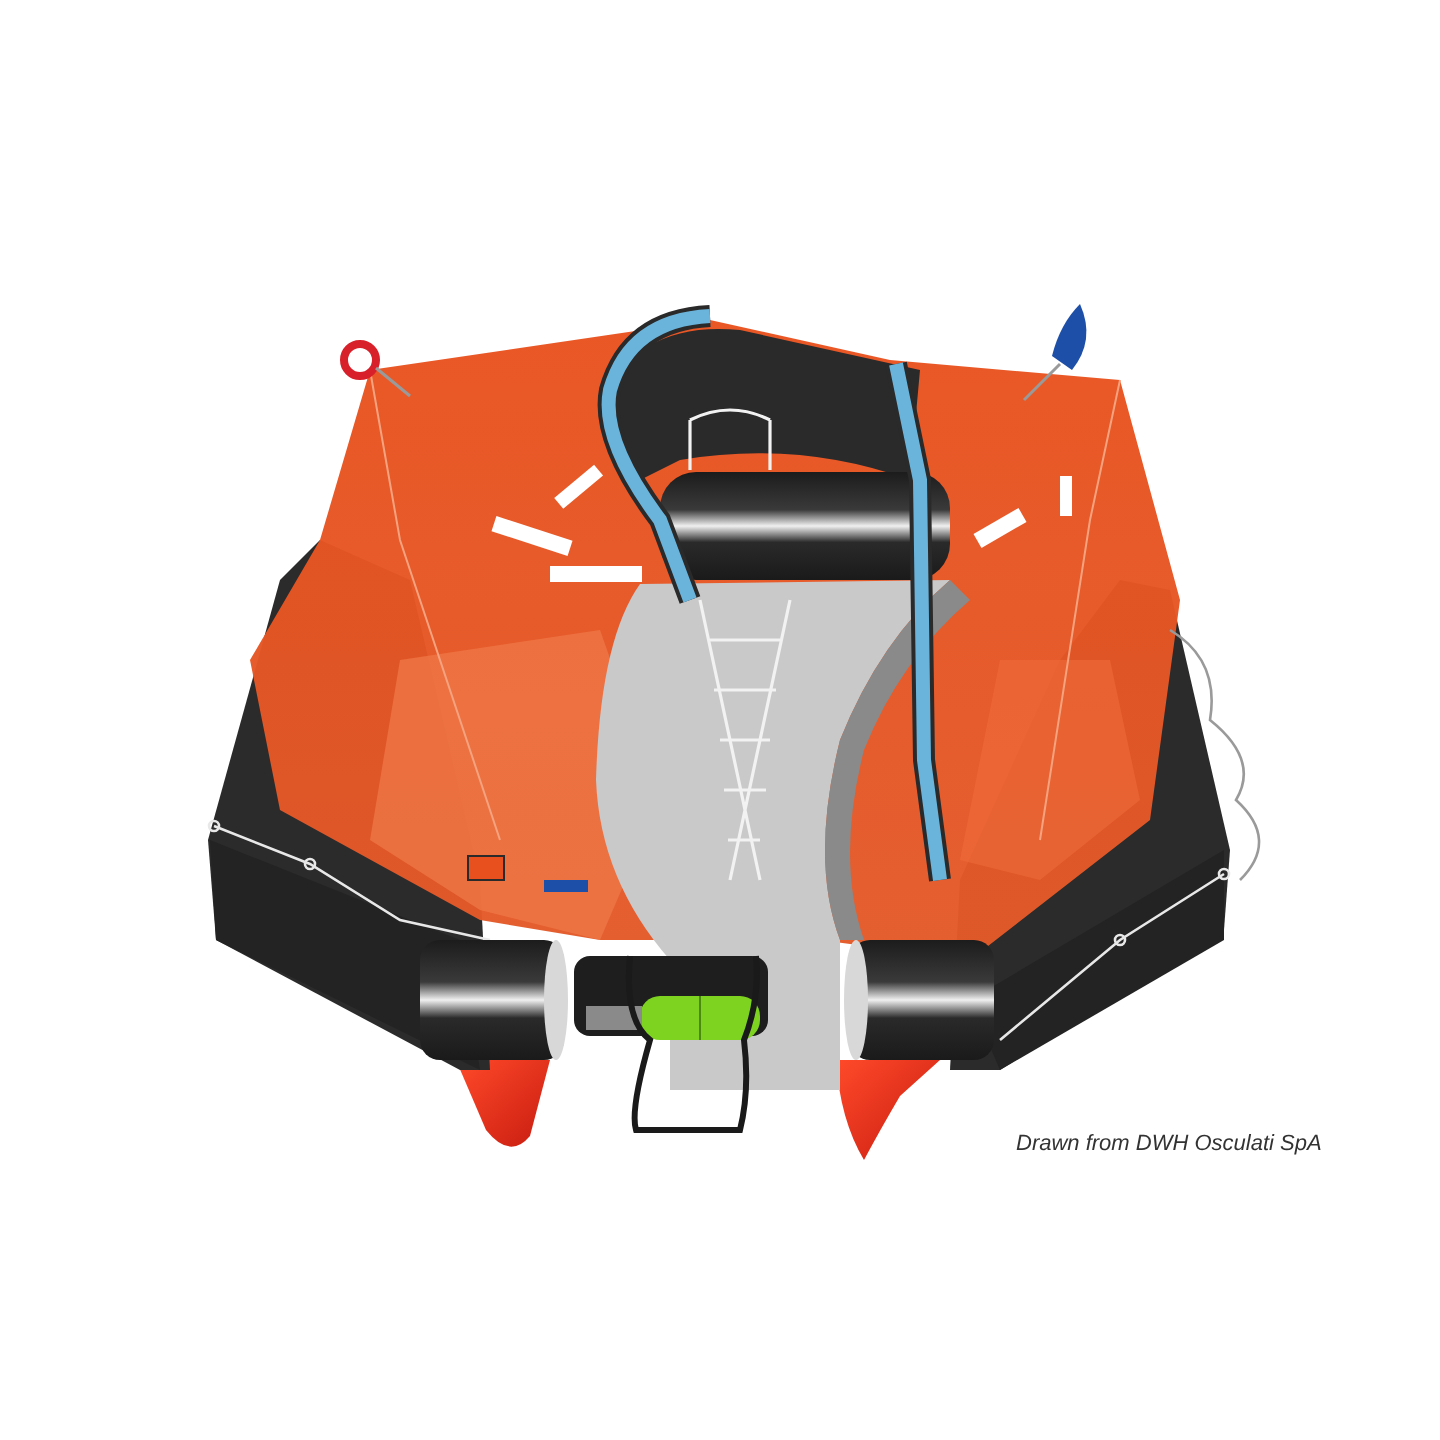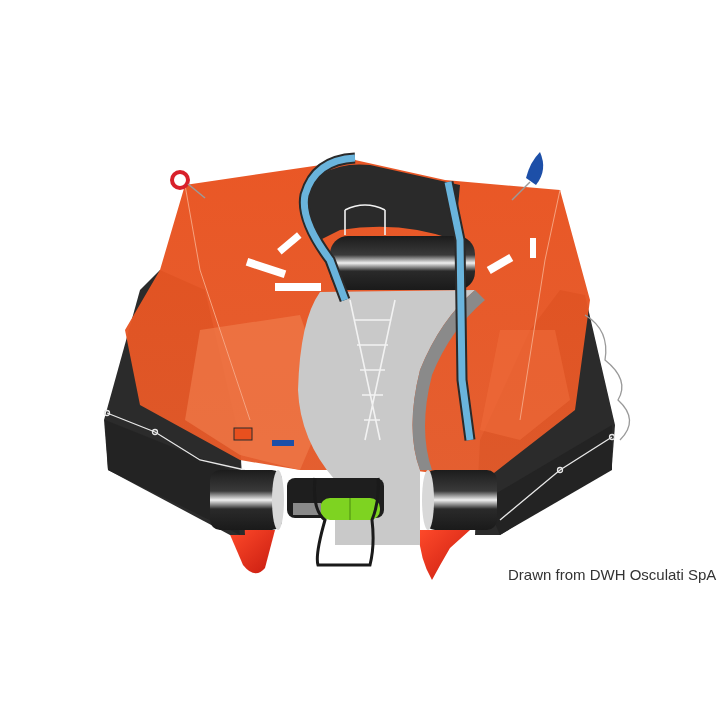--- a/index.html
+++ b/index.html
@@ -1,18 +1,18 @@
 <!DOCTYPE html>
 <html><head>
 <meta charset="utf-8">
 <style>
   html,body{margin:0;padding:0;background:#ffffff;}
   .canvas{position:relative;width:720px;height:720px;background:#ffffff;overflow:hidden;}
   svg{position:absolute;left:0;top:0;}
-  .caption{position:absolute;left:508px;top:566px;font-family:"Liberation Sans",sans-serif;font-size:15px;color:#333333;white-space:nowrap;}
+  .caption{position:absolute;left:508px;top:566px;font-family:"Liberation Sans",sans-serif;font-size:11px;color:#333333;white-space:nowrap;font-style:italic;}
 </style>
 </head>
 <body>
 
 <div class="canvas">
   <svg width="720" height="720" viewBox="0 0 720 720">
     <defs>
       <linearGradient id="tubeGrad" x1="0" y1="0" x2="0" y2="1">
         <stop offset="0" stop-color="#1c1c1c"></stop>
         <stop offset="0.35" stop-color="#3a3a3a"></stop>

